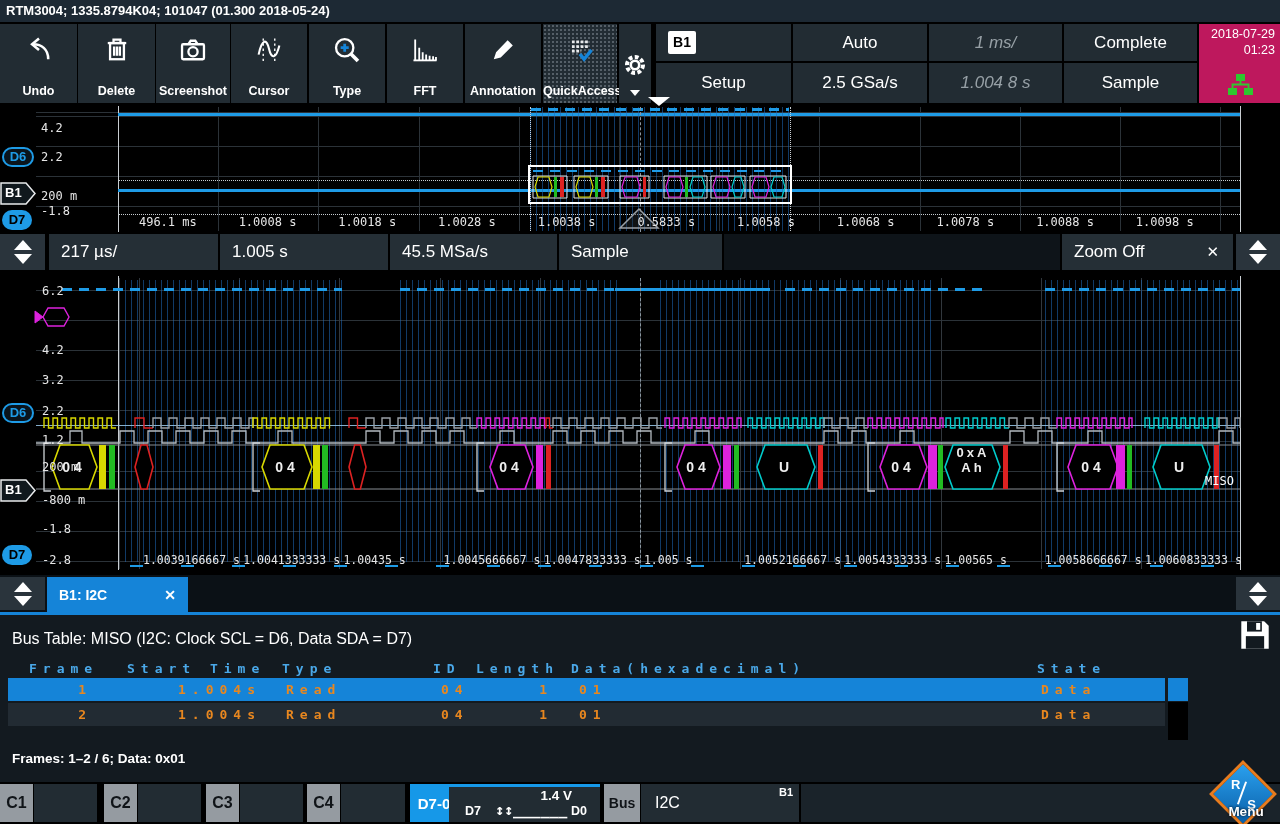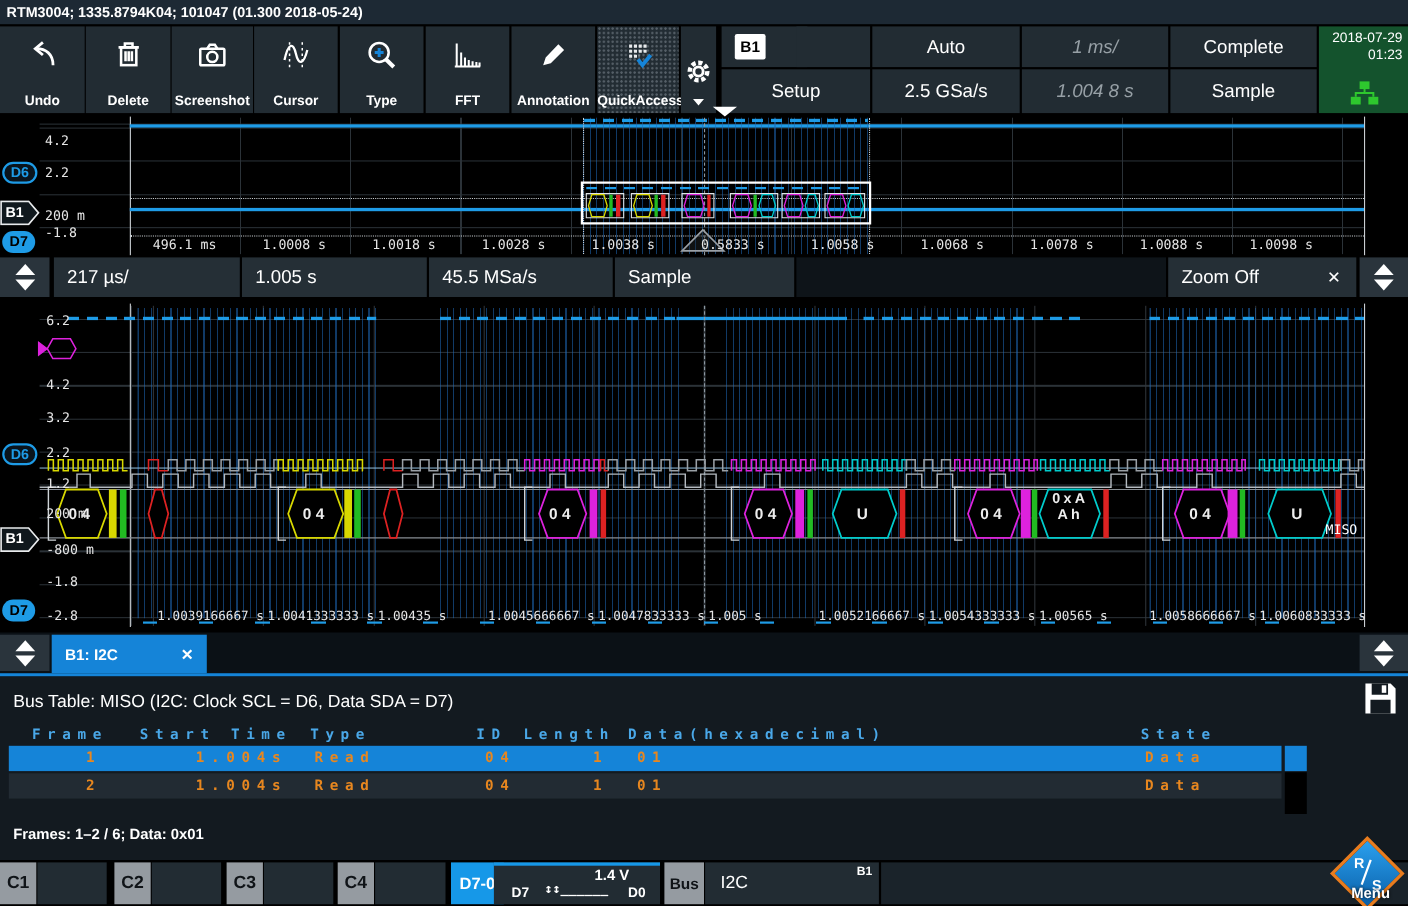--- a/index.html
+++ b/index.html
@@ -163,21 +163,21 @@
     </div>
   <div class="abs infocell dim" style="left:929px;top:63px;width:133px;height:40px">
       <span>1.004 8 s</span>
     </div>
   <div class="abs infocell" style="left:1064px;top:24px;width:133px;height:37px">
       <span>Complete</span>
     </div>
   <div class="abs infocell" style="left:1064px;top:63px;width:133px;height:40px">
       <span>Sample</span>
     </div>
-  <div class="abs" style="left:1199px;top:24px;width:81px;height:79px;background:#14532d">
+  <div class="abs" style="left:1199px;top:24px;width:81px;height:79px;background:#be185d">
     <div class="abs" style="right:5px;top:3px;font-size:12.5px;text-align:right">2018-07-29</div>
     <div class="abs" style="right:5px;top:19px;font-size:12.5px;text-align:right">01:23</div>
     <svg class="abs" style="left:27px;top:48px" width="28" height="26" viewBox="0 0 28 26">
         <g fill="#2ec82e">
           <rect x="10" y="2" width="9" height="7"></rect>
           <rect x="2" y="16" width="9" height="7"></rect>
           <rect x="18" y="16" width="9" height="7"></rect>
         </g>
         <path d="M14.5 9 V12.5 M6.5 16 V12.5 H22.5 V16" stroke="#2ec82e" stroke-width="1.8" fill="none"></path>
       </svg>
@@ -476,21 +476,21 @@
     <div class="abs darkcell" style="left:138px;top:2px;width:63px;height:38px"></div>
     <div class="abs graycell" style="left:206px;top:2px;width:33px;height:38px">C3</div>
     <div class="abs darkcell" style="left:240px;top:2px;width:63px;height:38px"></div>
     <div class="abs graycell" style="left:307px;top:2px;width:33px;height:38px">C4</div>
     <div class="abs darkcell" style="left:341px;top:2px;width:64px;height:38px"></div>
 
     <div class="abs bluecell" style="left:410px;top:2px;width:48px;height:38px">D7-0</div>
     <div class="abs darkcell" style="left:449px;top:2px;width:151px;height:38px;border-top:3px solid #1698e8;box-sizing:border-box">
       <span class="abs" style="right:28px;top:1px;font-size:13.5px;font-weight:bold">1.4 V</span>
       <span class="abs" style="left:16px;top:17px;font-size:12.5px;font-weight:bold">D7</span>
-      <span class="abs mono" style="left:46px;top:14px;font-size:12px;font-weight:bold">↕↕______</span>
+      <span class="abs mono" style="left:46px;top:14px;font-size:15px;font-weight:bold">↕↕______</span>
       <span class="abs" style="right:13px;top:17px;font-size:12.5px;font-weight:bold">D0</span>
     </div>
 
     <div class="abs graycell" style="left:604px;top:2px;width:36px;height:38px;font-size:14px">Bus</div>
     <div class="abs darkcell" style="left:641px;top:2px;width:158px;height:38px">
       <span class="abs" style="left:14px;top:10px;font-size:16px">I2C</span>
       <span class="abs" style="right:6px;top:2px;font-size:11px;font-weight:bold">B1</span>
     </div>
     <div class="abs darkcell" style="left:801px;top:2px;width:479px;height:38px;background:#1a232a"></div>
 

